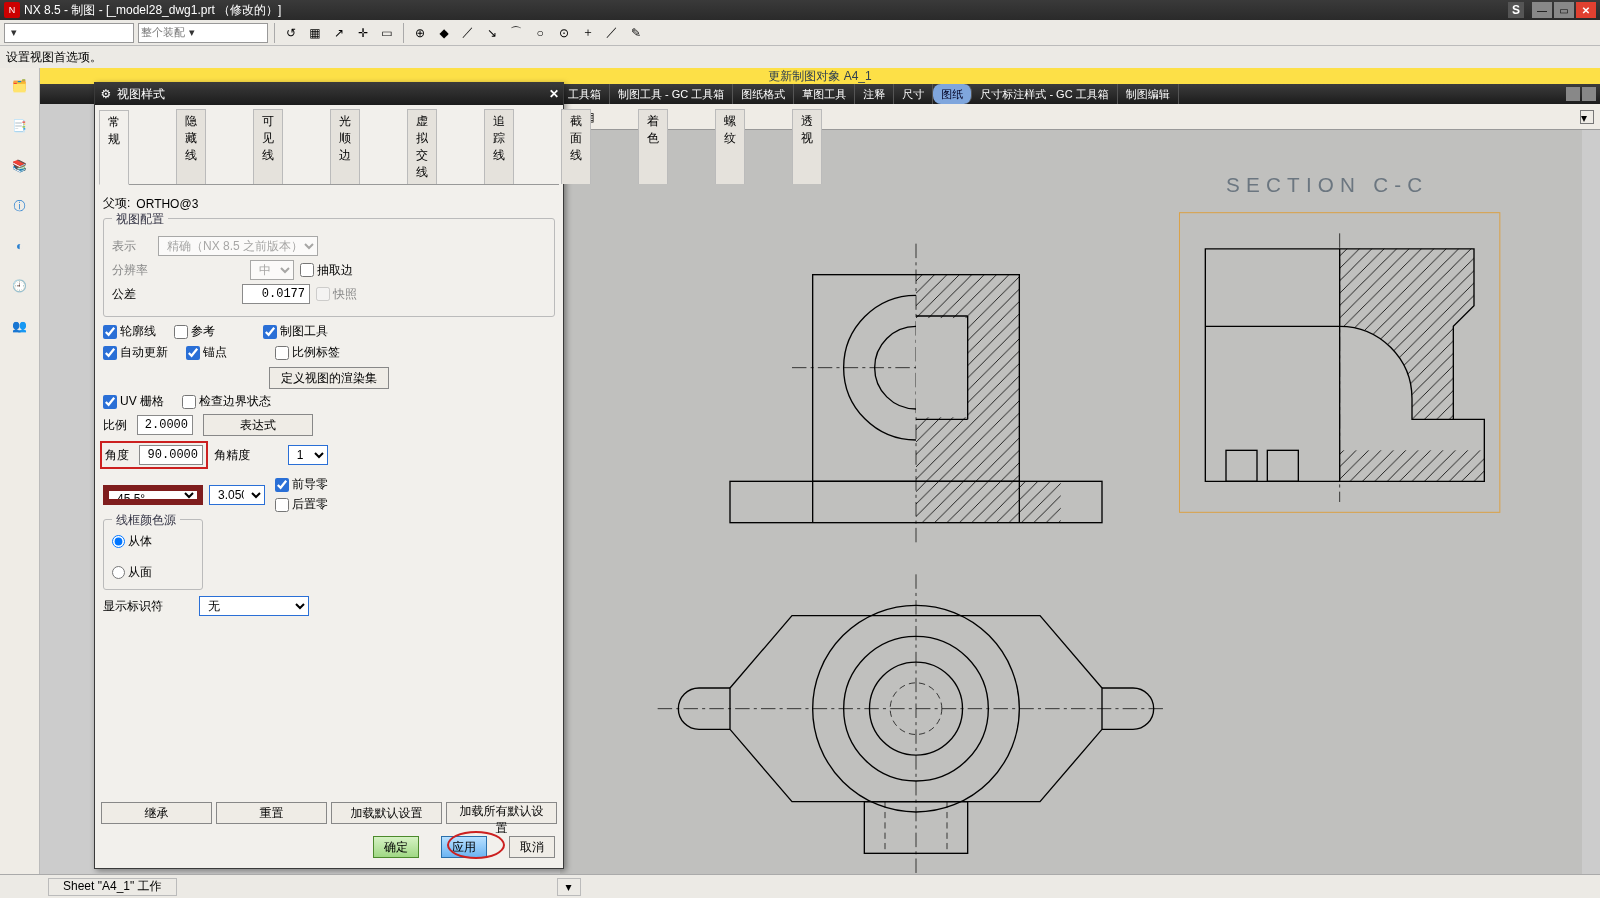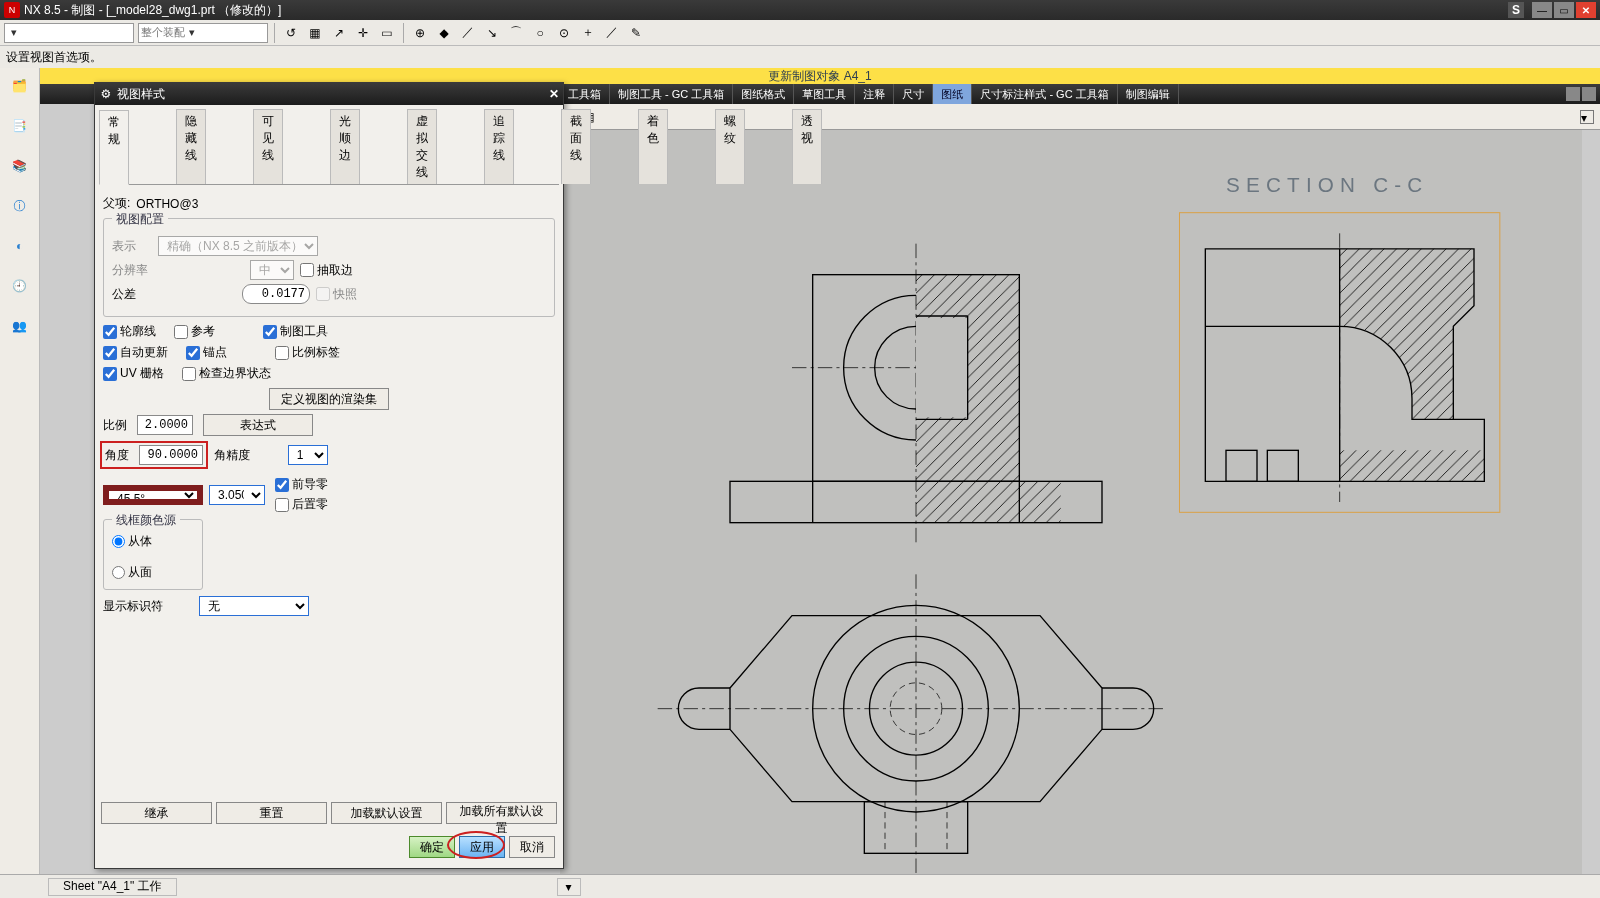--- a/index.html
+++ b/index.html
@@ -24,21 +24,21 @@
 .main-area{ position:absolute; top: 68px; left:0; right:0; bottom:24px; display:flex;}
 .left-strip{ width:40px; background:#efece6; border-right:1px solid #bbb; display:flex; flex-direction:column; align-items:center; padding-top:4px; gap:12px;}
 .left-strip .ic{width:28px;height:28px;display:flex;align-items:center;justify-content:center;border:1px solid transparent;border-radius:3px;}
 
 .center-host{ flex:1; position:relative; background:#ccc;}
 
 .heading-bar{ position:absolute; top:0; left:0; right:0; height:16px; background:#fde047; color:#304050; font-size:12px; text-align:center;}
 
 .tabs-row{ position:absolute; top:16px; left:0; right:0; height:20px; background:linear-gradient(#3c3c3c,#1c1c1c); display:flex; align-items:stretch; color:#fff; font-size:11px; padding-left:520px;}
 .tabs-row .tab{ padding:2px 8px; border-right:1px solid #555; display:flex;align-items:center; white-space:nowrap;}
-.tabs-row .tab.active{ background:#7fa6dd; color:#002;}
+.tabs-row .tab.active{ background:#7fa6dd; color:#002;border-radius:8px;}
 .tabs-row .rtool{margin-left:auto; display:flex;align-items:center;gap:2px;padding-right:4px;}
 .tabs-row .rtool .rt{width:14px;height:14px;background:#888;}
 
 .sub-toolbar{position:absolute; top:36px; left:520px; right:0; height:26px; background:#efece6; border-bottom:1px solid #999; display:flex;align-items:center;padding:0 6px; gap:6px;}
 .sub-toolbar .end-dd{margin-left:auto;width:14px;height:14px;border:1px solid #777;}
 
 .drawing-canvas{ position:absolute; top:62px; left:520px; right:18px; bottom:0; background:#c0c0be; overflow:hidden;}
 
 
 .dialog{ position:absolute; top:14px; left:54px; width:470px; background:#f2f0ec; border:1px solid #3a3a3a; box-shadow:2px 2px 6px rgba(0,0,0,.4);}
@@ -54,21 +54,21 @@
 .fieldset{ border:1px solid #bbb; border-radius:3px; padding:6px 8px 8px; margin:6px 0;}
 .fieldset .legend{ font-size:12px; background:#f2f0ec; position:relative; top:-14px; padding:0 4px; display:inline-block; color:#334;}
 .fieldset .content{ margin-top:-10px;}
 select,input[type=text]{ border:1px solid #8a8a8a; height:20px; font-size:12px; padding:0 4px; background:#fff;}
 input.num{ text-align:right; font-family:"Courier New",monospace;}
 input[type=checkbox]{ width:14px;height:14px; accent-color:#2a6fd6;}
 .chk{ display:flex;align-items:center;gap:3px;}
 .btn-std{ border:1px solid #888; background:#efece6; height:22px; padding:0 10px; font-size:12px;}
 .dlg-footer1{ display:flex; gap:4px; padding:6px 2px;}
 .dlg-footer1 .btn-std{ flex:1;}
-.dlg-footer2{ display:flex; gap:4px; justify-content:flex-end; padding:6px 4px;}
+.dlg-footer2{ display:flex; gap:22px; justify-content:flex-end; padding:6px 4px;}
 .btn-ok{ background:linear-gradient(#d6f2c4,#a0d884); border:1px solid #4c8a2c;}
 .btn-apply{ background:linear-gradient(#b8e0ff,#6cb4f2); border:1px solid #2a6faa;}
 .red-ring{ outline:2px solid #cc2020; outline-offset:1px;}
 .red-ellipse{ position:absolute; border:2px solid #cc2020; border-radius:50%; pointer-events:none;}
 
 .status-bottom{ position:absolute; left:0; right:0; bottom:0; height:24px; background:#eceae5; border-top:1px solid #aaa; display:flex; align-items:center; padding:0 8px; font-size:12px;}
 .status-bottom .seg{ padding:0 14px; border:1px solid #bbb; height:18px; display:flex;align-items:center; margin-left:40px;}
 .status-bottom .dd-ctrl{ width:24px;height:18px;border:1px solid #bbb;margin-left:380px;display:flex;align-items:center;justify-content:center;}
 
 
@@ -270,21 +270,21 @@
                 <span style="width:86px"></span>
                 <select disabled="" style="width:44px;color:#888"><option>中</option></select>
                 <label class="chk">
                     <input type="checkbox" style="">
                     <span>抽取边</span>
                   </label>
               </div>
               <div class="row">
                 <span style="width:40px">公差</span>
                 <span style="width:78px"></span>
-                <input class="num" type="text" style="width: 68px; border-radius: 9px;" value="0.0177">
+                <input class="num" type="text" style="width: 68px;" value="0.0177">
                 <label class="chk" style="color:#888">
                     <input type="checkbox" disabled="" style="">
                     <span>快照</span>
                   </label>
               </div>
             </div>
           </div>
 
           <div class="row" style="gap:18px">
             <label class="chk">
@@ -307,33 +307,33 @@
               </label>
             <label class="chk">
                 <input type="checkbox" checked="" style="">
                 <span>锚点</span>
               </label>
             <label class="chk" style="margin-left:30px">
                 <input type="checkbox" style="">
                 <span>比例标签</span>
               </label>
           </div>
+          <div class="row" style="justify-content:center;margin-top:6px">
+            <button class="btn-std" style="width:120px">定义视图的渲染集</button>
+          </div>
+
           <div class="row" style="gap:18px">
             <label class="chk">
                 <input type="checkbox" checked="" style="">
                 <span>UV 栅格</span>
               </label>
             <label class="chk">
                 <input type="checkbox" style="">
                 <span>检查边界状态</span>
               </label>
-          </div>
-
-          <div class="row" style="justify-content:center;margin-top:6px">
-            <button class="btn-std" style="width:120px">定义视图的渲染集</button>
           </div>
           <div class="row">
             <span style="width:28px">比例</span>
             <input class="num" type="text" style="width: 56px;" value="2.0000">
             <button class="btn-std" style="width:110px;margin-left:4px">表达式</button>
           </div>
           <div class="row red-ring" style="padding:1px 2px;display:inline-flex">
             <span style="width:28px">角度</span>
             <input class="num" type="text" style="width: 64px;" value="90.0000">
           </div>

